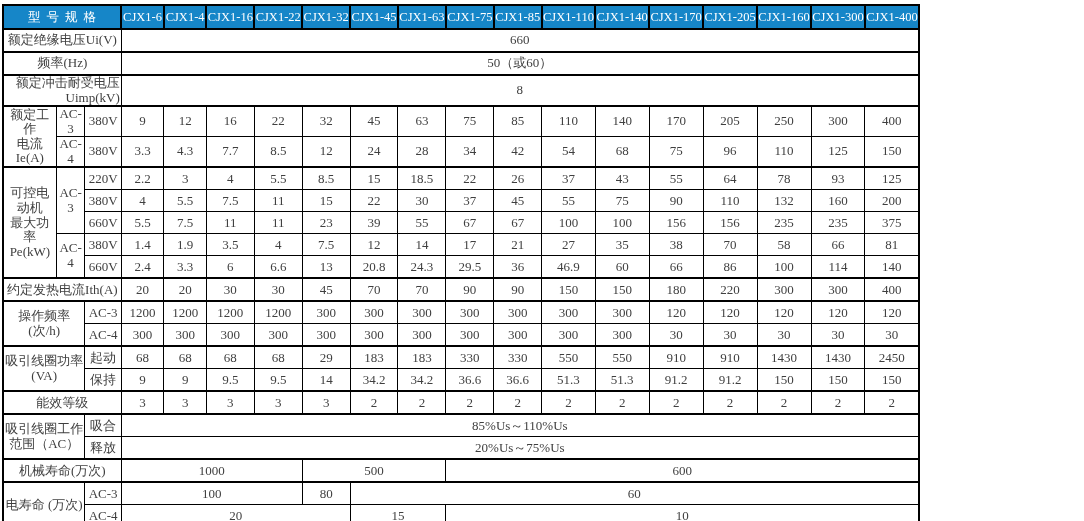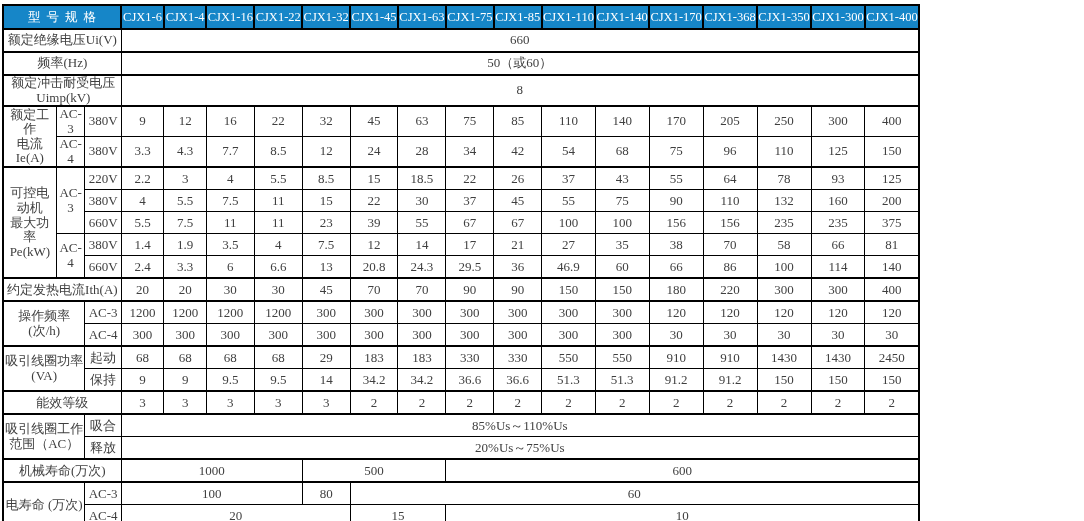--- a/index.html
+++ b/index.html
@@ -9,21 +9,21 @@
              border:2px solid #000}
   td,th{border:1px solid #000;height:21px;padding:0 1px;
         font:13px/1.12 "Liberation Serif","DejaVu Serif",serif;
         color:#3f3f3f;text-align:center;vertical-align:middle;
         white-space:pre-line;overflow:hidden;font-weight:normal}
   thead th{height:22px;background:var(--header-bg,#1686c8);color:var(--header-fg,#fff);
            font-size:12.5px;border-width:2px;white-space:nowrap;padding:0}
   th.spread{letter-spacing:6px;text-indent:6px}
   tr.thick>td{border-top-width:2px}
   td.lbl{white-space:pre-line}
-  td.left{text-align:center;padding-left:3px}
+  td.left{text-align:right;padding-left:3px}
 </style>
 </head>
 <body>
 
 <div class="page">
   <table class="spec">
     <colgroup>
       <col style="width:105px">
         <col style="width:47px">
         <col style="width:61px">
@@ -52,22 +52,22 @@
           <th>CJX1-16</th>
           <th>CJX1-22</th>
           <th>CJX1-32</th>
           <th>CJX1-45</th>
           <th>CJX1-63</th>
           <th>CJX1-75</th>
           <th>CJX1-85</th>
           <th>CJX1-110</th>
           <th>CJX1-140</th>
           <th>CJX1-170</th>
-          <th>CJX1-368</th>
-          <th>CJX1-350</th>
+          <th>CJX1-205</th>
+          <th>CJX1-160</th>
           <th>CJX1-300</th>
           <th>CJX1-400</th>
         </tr>
       </thead>
     <tbody>
         <tr>
           <td colspan="3" class="lbl">额定绝缘电压Ui(V)</td>
           <td colspan="16">660</td>
         </tr>
         <tr class="thick">

